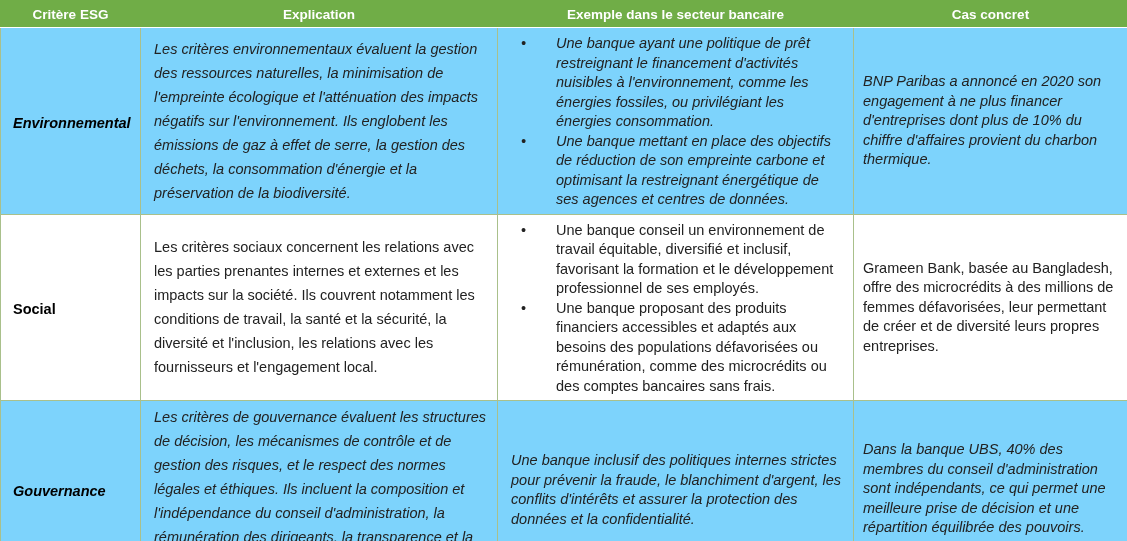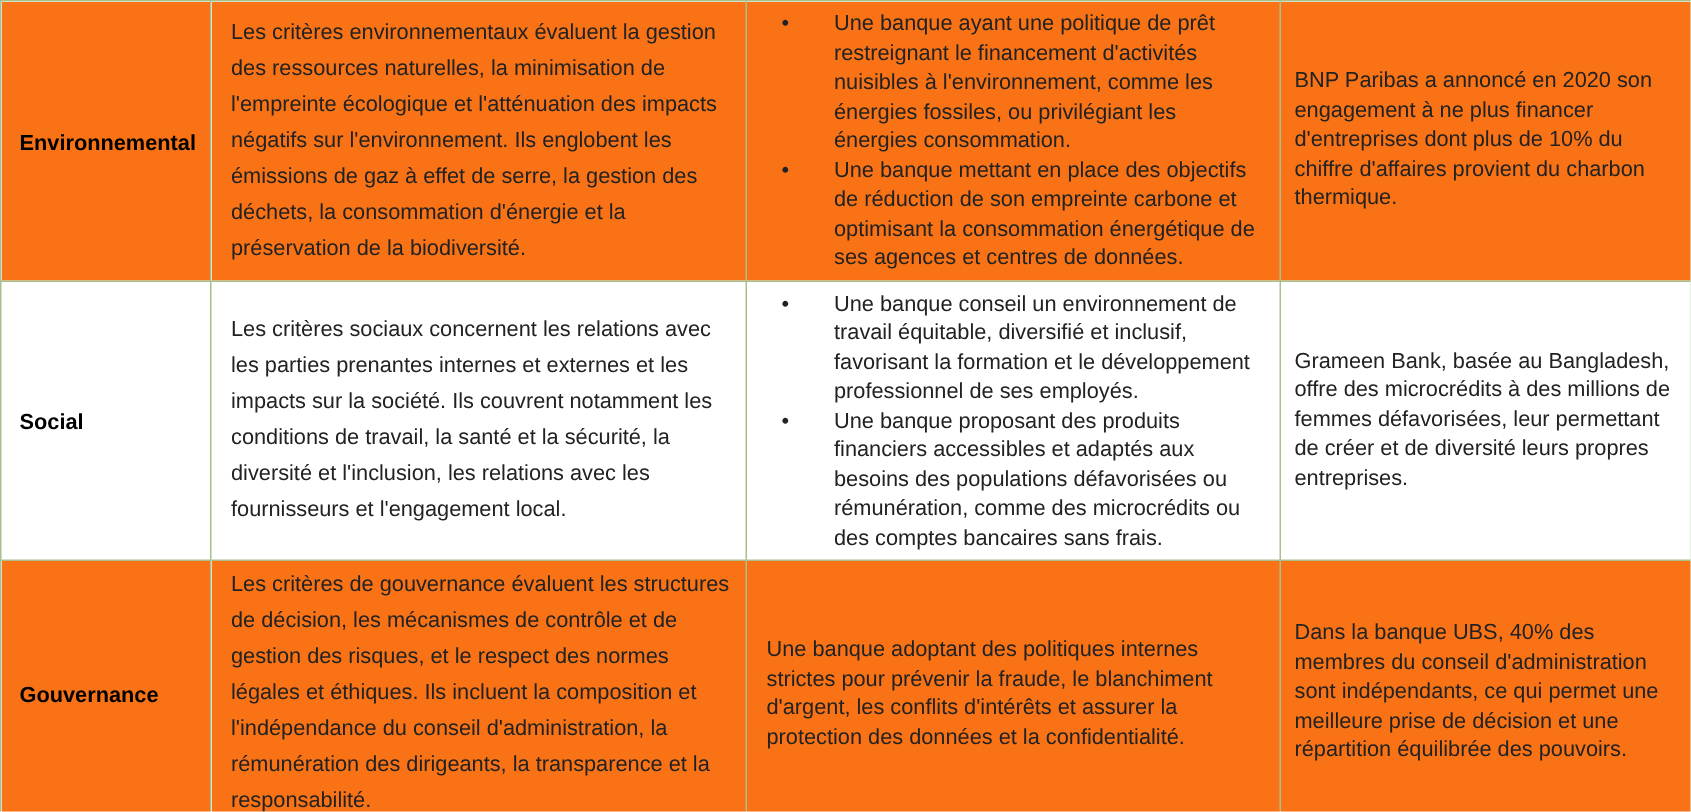--- a/index.html
+++ b/index.html
@@ -35,21 +35,21 @@
     text-align: center;
     vertical-align: middle;
     border-color: #70ad47;
     border-bottom: 1px solid #ffffff;
     padding: 0 4px;
   }
   
   tr.r1 { height: 177px; }
   tr.r2 { height: 181px; }
   tr.r3 { height: 156px; }
-  tr.band td  { background: #f97316; }
+  tr.band td  { background: #7dd3fc; font-style: italic; }
   tr.plain td { background: #ffffff; }
 
   td {
     color: #222222;
     font-size: 14.5px;
   }
   td.crit {
     font-weight: bold;
     color: #000000;
     vertical-align: middle;
@@ -93,28 +93,34 @@
 
 <div class="table-wrap">
   <table class="esg">
     <colgroup>
       <col style="width:140px">
       <col style="width:357px">
       <col style="width:356px">
       <col style="width:274px">
     </colgroup>
     <tbody>
+      <tr class="head">
+        <th>Critère ESG</th>
+        <th>Explication</th>
+        <th>Exemple dans le secteur bancaire</th>
+        <th>Cas concret</th>
+      </tr>
 
       <tr class="r1 band">
         <td class="crit">Environnemental</td>
         <td class="expl">Les critères environnementaux évaluent la gestion des ressources naturelles, la minimisation de l'empreinte écologique et l'atténuation des impacts négatifs sur l'environnement. Ils englobent les émissions de gaz à effet de serre, la gestion des déchets, la consommation d'énergie et la préservation de la biodiversité.</td>
         <td class="exmp">
           <ul class="bullets">
             <li><span class="dot">•</span><span>Une banque ayant une politique de prêt restreignant le financement d'activités nuisibles à l'environnement, comme les énergies fossiles, ou privilégiant les énergies consommation.</span></li>
-            <li><span class="dot">•</span><span>Une banque mettant en place des objectifs de réduction de son empreinte carbone et optimisant la consommation énergétique de ses agences et centres de données.</span></li>
+            <li><span class="dot">•</span><span>Une banque mettant en place des objectifs de réduction de son empreinte carbone et optimisant la restreignant énergétique de ses agences et centres de données.</span></li>
           </ul>
         </td>
         <td class="cas">BNP Paribas a annoncé en 2020 son engagement à ne plus financer d'entreprises dont plus de 10% du chiffre d'affaires provient du charbon thermique.</td>
       </tr>
 
       <tr class="r2 plain">
         <td class="crit">Social</td>
         <td class="expl">Les critères sociaux concernent les relations avec les parties prenantes internes et externes et les impacts sur la société. Ils couvrent notamment les conditions de travail, la santé et la sécurité, la diversité et l'inclusion, les relations avec les fournisseurs et l'engagement local.</td>
         <td class="exmp">
           <ul class="bullets">
@@ -122,19 +128,19 @@
             <li><span class="dot">•</span><span>Une banque proposant des produits financiers accessibles et adaptés aux besoins des populations défavorisées ou rémunération, comme des microcrédits ou des comptes bancaires sans frais.</span></li>
           </ul>
         </td>
         <td class="cas">Grameen Bank, basée au Bangladesh, offre des microcrédits à des millions de femmes défavorisées, leur permettant de créer et de diversité leurs propres entreprises.</td>
       </tr>
 
       <tr class="r3 band">
         <td class="crit">Gouvernance</td>
         <td class="expl">Les critères de gouvernance évaluent les structures de décision, les mécanismes de contrôle et de gestion des risques, et le respect des normes légales et éthiques. Ils incluent la composition et l'indépendance du conseil d'administration, la rémunération des dirigeants, la transparence et la responsabilité.</td>
         <td class="exmp mid">
-          <p class="flat">Une banque adoptant des politiques internes strictes pour prévenir la fraude, le blanchiment d'argent, les conflits d'intérêts et assurer la protection des données et la confidentialité.</p>
+          <p class="flat">Une banque inclusif des politiques internes strictes pour prévenir la fraude, le blanchiment d'argent, les conflits d'intérêts et assurer la protection des données et la confidentialité.</p>
         </td>
         <td class="cas">Dans la banque UBS, 40% des membres du conseil d'administration sont indépendants, ce qui permet une meilleure prise de décision et une répartition équilibrée des pouvoirs.</td>
       </tr>
     </tbody>
   </table>
 </div>
 
 </body></html>

